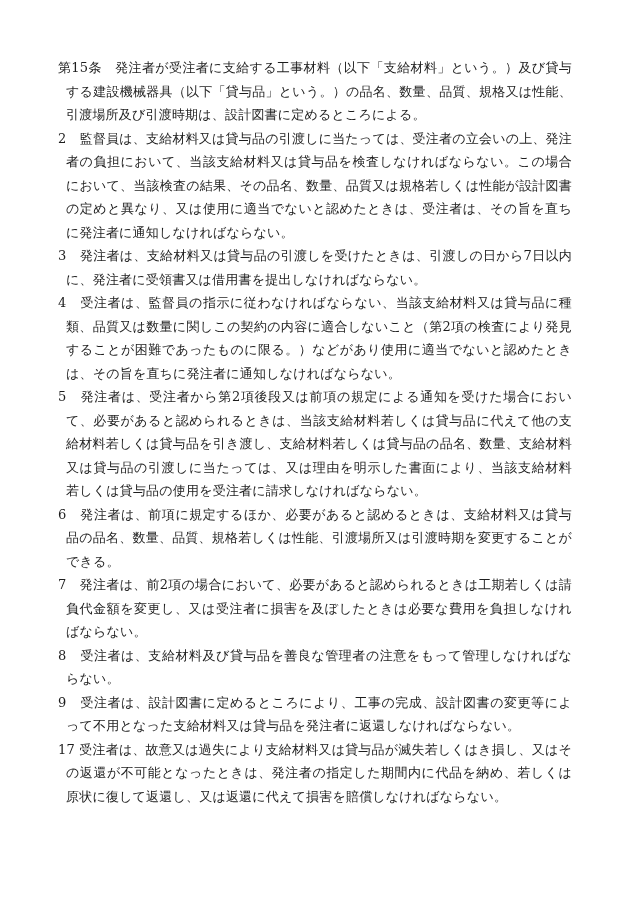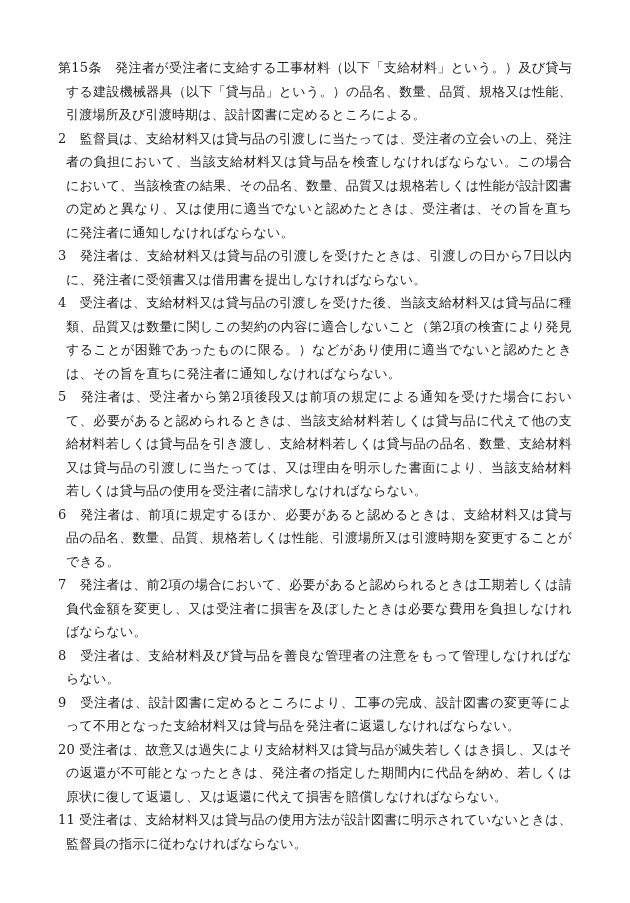--- a/index.html
+++ b/index.html
@@ -33,29 +33,28 @@
 <body>
 
 <div class="page">
   <div class="doc" style="color: rgb(29, 29, 29);">
   <p class="para"><span class="pnum">第15条</span><span class="psep">　</span><span class="ptext">発注者が受注者に支給する工事材料（以下「支給材料」という。）及び貸与する建設機械器具（以下「貸与品」という。）の品名、数量、品質、規格又は性能、引渡場所及び引渡時期は、設計図書に定めるところによる。</span></p>
 
   <p class="para"><span class="pnum">2</span><span class="psep">　</span><span class="ptext">監督員は、支給材料又は貸与品の引渡しに当たっては、受注者の立会いの上、発注者の負担において、当該支給材料又は貸与品を検査しなければならない。この場合において、当該検査の結果、その品名、数量、品質又は規格若しくは性能が設計図書の定めと異なり、又は使用に適当でないと認めたときは、受注者は、その旨を直ちに発注者に通知しなければならない。</span></p>
 
   <p class="para"><span class="pnum">3</span><span class="psep">　</span><span class="ptext">発注者は、支給材料又は貸与品の引渡しを受けたときは、引渡しの日から7日以内に、発注者に受領書又は借用書を提出しなければならない。</span></p>
 
-  <p class="para"><span class="pnum">4</span><span class="psep">　</span><span class="ptext">受注者は、支給材料又は貸与品の引渡しを受けた後、当該支給材料又は貸与品に種類、品質又は数量に関しこの契約の内容に適合しないこと（第2項の検査により発見することが困難であったものに限る。）などがあり使用に適当でないと認めたときは、その旨を直ちに発注者に通知しなければならない。</span></p>
+  <p class="para"><span class="pnum">4</span><span class="psep">　</span><span class="ptext">受注者は、監督員の指示に従わなければならない、当該支給材料又は貸与品に種類、品質又は数量に関しこの契約の内容に適合しないこと（第2項の検査により発見することが困難であったものに限る。）などがあり使用に適当でないと認めたときは、その旨を直ちに発注者に通知しなければならない。</span></p>
 
   <p class="para"><span class="pnum">5</span><span class="psep">　</span><span class="ptext">発注者は、受注者から第2項後段又は前項の規定による通知を受けた場合において、必要があると認められるときは、当該支給材料若しくは貸与品に代えて他の支給材料若しくは貸与品を引き渡し、支給材料若しくは貸与品の品名、数量、支給材料又は貸与品の引渡しに当たっては、又は理由を明示した書面により、当該支給材料若しくは貸与品の使用を受注者に請求しなければならない。</span></p>
 
   <p class="para"><span class="pnum">6</span><span class="psep">　</span><span class="ptext">発注者は、前項に規定するほか、必要があると認めるときは、支給材料又は貸与品の品名、数量、品質、規格若しくは性能、引渡場所又は引渡時期を変更することができる。</span></p>
 
   <p class="para"><span class="pnum">7</span><span class="psep">　</span><span class="ptext">発注者は、前2項の場合において、必要があると認められるときは工期若しくは請負代金額を変更し、又は受注者に損害を及ぼしたときは必要な費用を負担しなければならない。</span></p>
 
   <p class="para"><span class="pnum">8</span><span class="psep">　</span><span class="ptext">受注者は、支給材料及び貸与品を善良な管理者の注意をもって管理しなければならない。</span></p>
 
   <p class="para"><span class="pnum">9</span><span class="psep">　</span><span class="ptext">受注者は、設計図書に定めるところにより、工事の完成、設計図書の変更等によって不用となった支給材料又は貸与品を発注者に返還しなければならない。</span></p>
 
-  <p class="para"><span class="pnum">20</span><span class="psep"> </span><span class="ptext">受注者は、故意又は過失により支給材料又は貸与品が滅失若しくはき損し、又はその返還が不可能となったときは、発注者の指定した期間内に代品を納め、若しくは原状に復して返還し、又は返還に代えて損害を賠償しなければならない。</span></p>
+  <p class="para"><span class="pnum">17</span><span class="psep"> </span><span class="ptext">受注者は、故意又は過失により支給材料又は貸与品が滅失若しくはき損し、又はその返還が不可能となったときは、発注者の指定した期間内に代品を納め、若しくは原状に復して返還し、又は返還に代えて損害を賠償しなければならない。</span></p>
 
-  <p class="para"><span class="pnum">11</span><span class="psep"> </span><span class="ptext">受注者は、支給材料又は貸与品の使用方法が設計図書に明示されていないときは、監督員の指示に従わなければならない。</span></p>
 </div>
 </div>
 
 </body></html>

